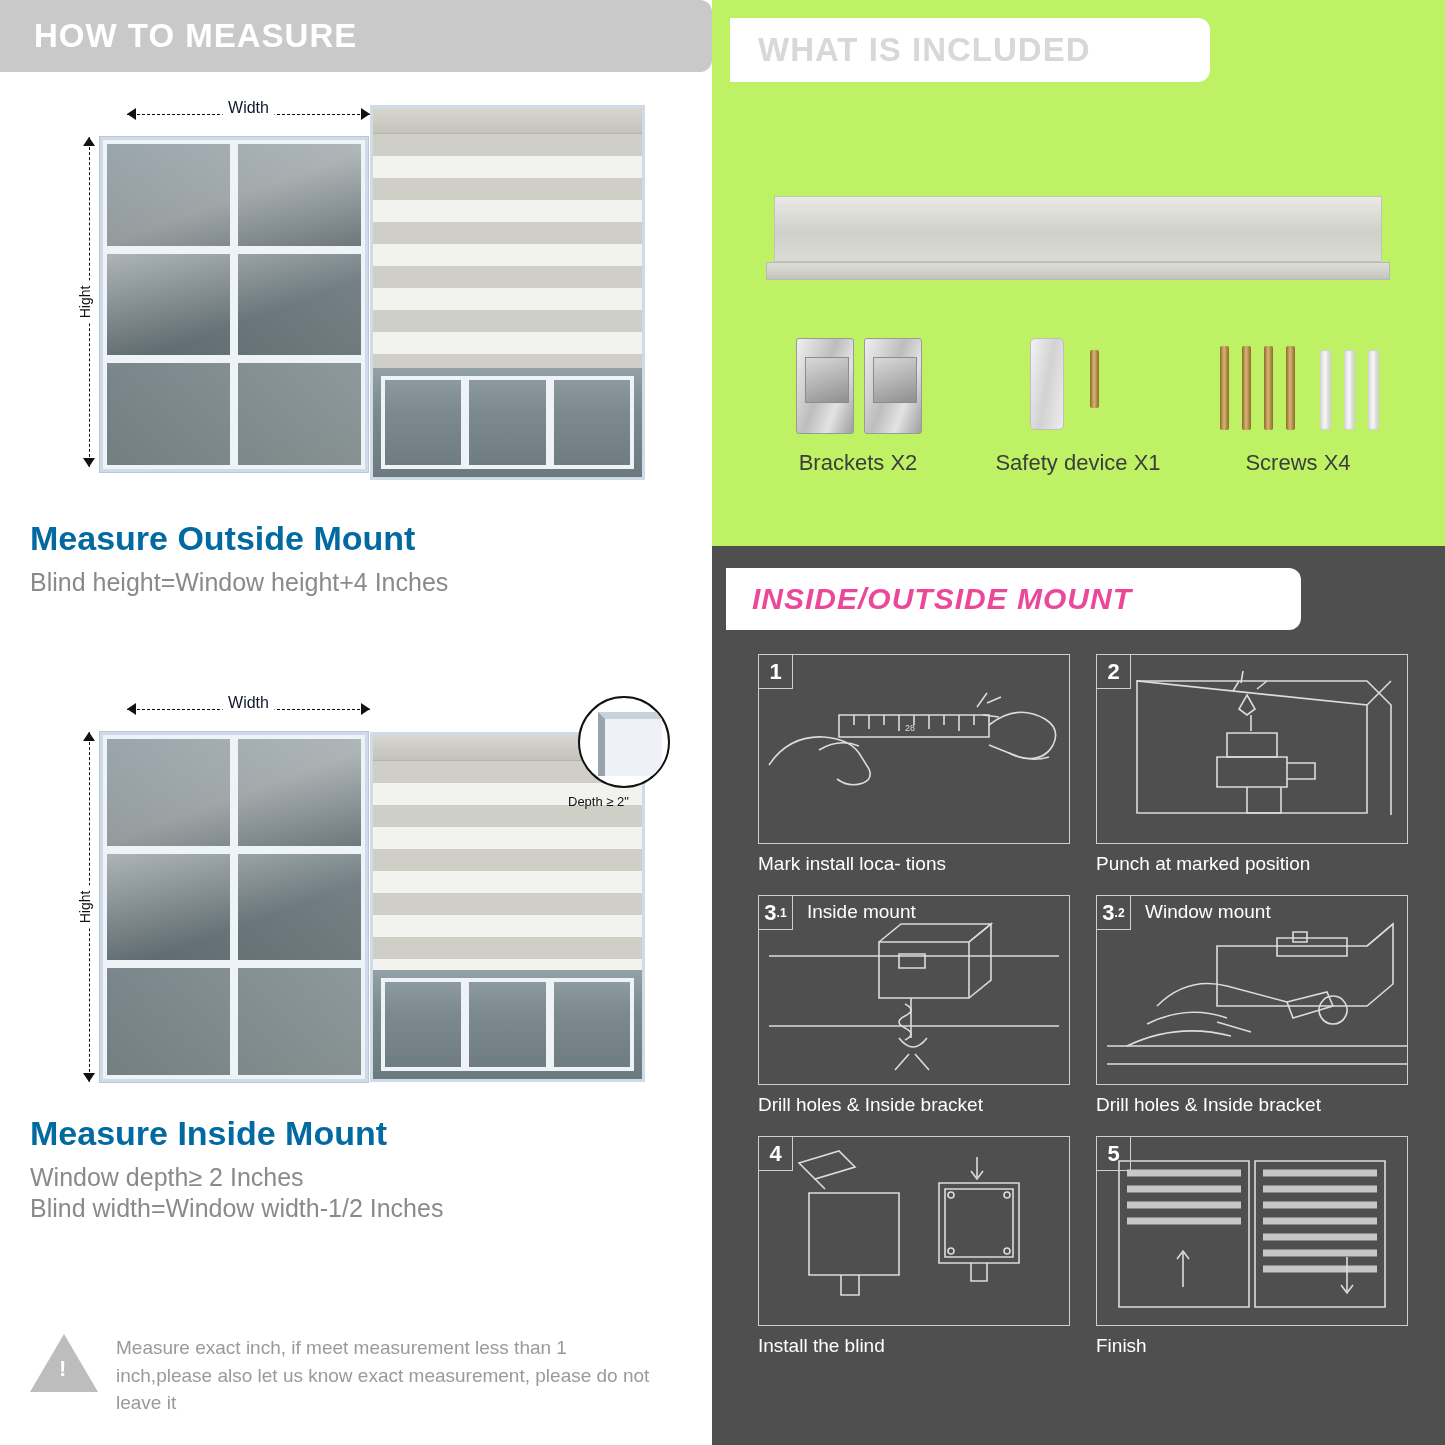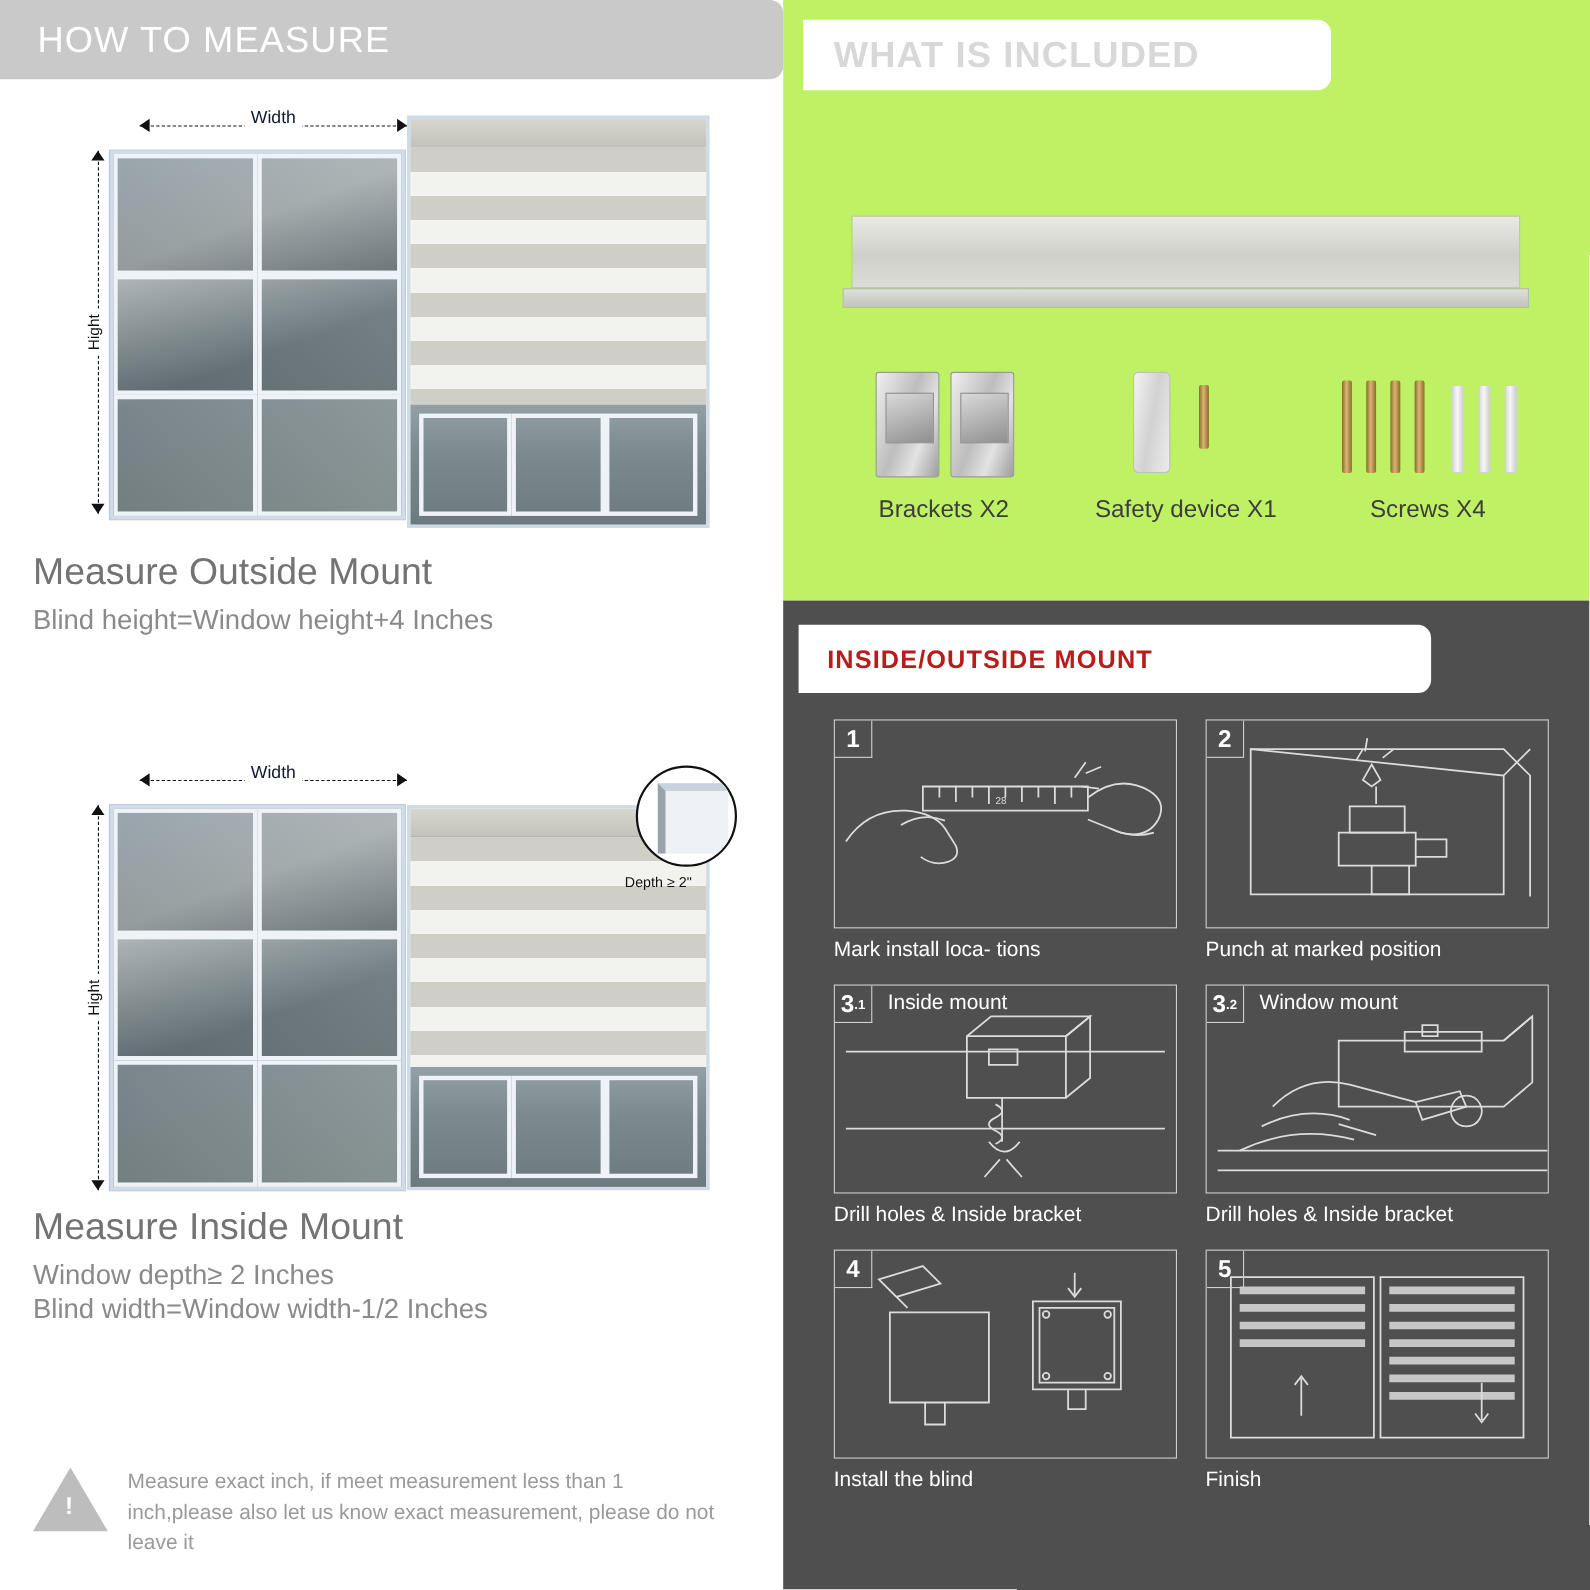--- a/index.html
+++ b/index.html
@@ -19,21 +19,21 @@
   }
   .banner {
     position:relative;
     height:72px;
     background:#c9c9c9;
     border-radius:0 12px 12px 0;
     display:flex; align-items:center;
     padding-left:34px;
   }
   .banner span {
-    color:#ffffff; font-size:33px; font-weight:normal; letter-spacing:1px;
+    color:#ffffff; font-size:33px; font-weight:bold; letter-spacing:1px;
   }
 
   .sectionA { position:absolute; left:0; top:95px; width:712px; }
   .sectionB { position:absolute; left:0; top:690px; width:712px; }
 
   
   .diagram { position:relative; width:670px; height:400px; margin-left:30px; }
 
   .dim-top {
     position:absolute; left:97px; top:8px; width:243px; height:22px;
@@ -145,21 +145,21 @@
   .callout-inner {
     position:absolute; left:18px; top:14px; width:64px; height:64px;
     border-left:7px solid #9aa3ab; border-top:7px solid #c8d2da;
     background:#eef2f6;
   }
   .depth-label {
     position:absolute; font-size:13px; color:#111;
   }
 
   .h2 {
-    font-size:34px; color:#737373; margin:6px 0 10px 30px; font-weight:normal;
+    font-size:34px; color:#0369a1; margin:24px 0 10px 30px; font-weight:bold;
   }
   .line {
     font-size:25px; color:#8a8a8a; margin:2px 0 2px 30px;
   }
 
   .note {
     position:absolute; left:30px; bottom:28px; width:620px;
     display:flex; align-items:flex-start; gap:18px;
   }
   .warn-tri {
@@ -248,21 +248,21 @@
     background:#4f4f4f;
   }
   .banner-mount {
     position:relative; margin:22px 0 0 14px;
     height:62px; width:575px;
     background:#ffffff;
     border-radius:0 12px 12px 0;
     display:flex; align-items:center; padding-left:26px;
   }
   .banner-mount span {
-    font-size:23px; font-weight:bold; color:#b91c1c; letter-spacing:1px;
+    font-size:30px; font-weight:bold; color:#ec4899; letter-spacing:1px;font-style:italic;
   }
   .steps {
     position:absolute; left:46px; top:108px; width:650px;
     display:grid; grid-template-columns:1fr 1fr; gap:20px 26px;
   }
   .step { color:#ffffff; }
   .step-box {
     position:relative; height:190px; border:1px solid #cfcfcf;
     background:#4f4f4f; overflow:hidden;
   }

